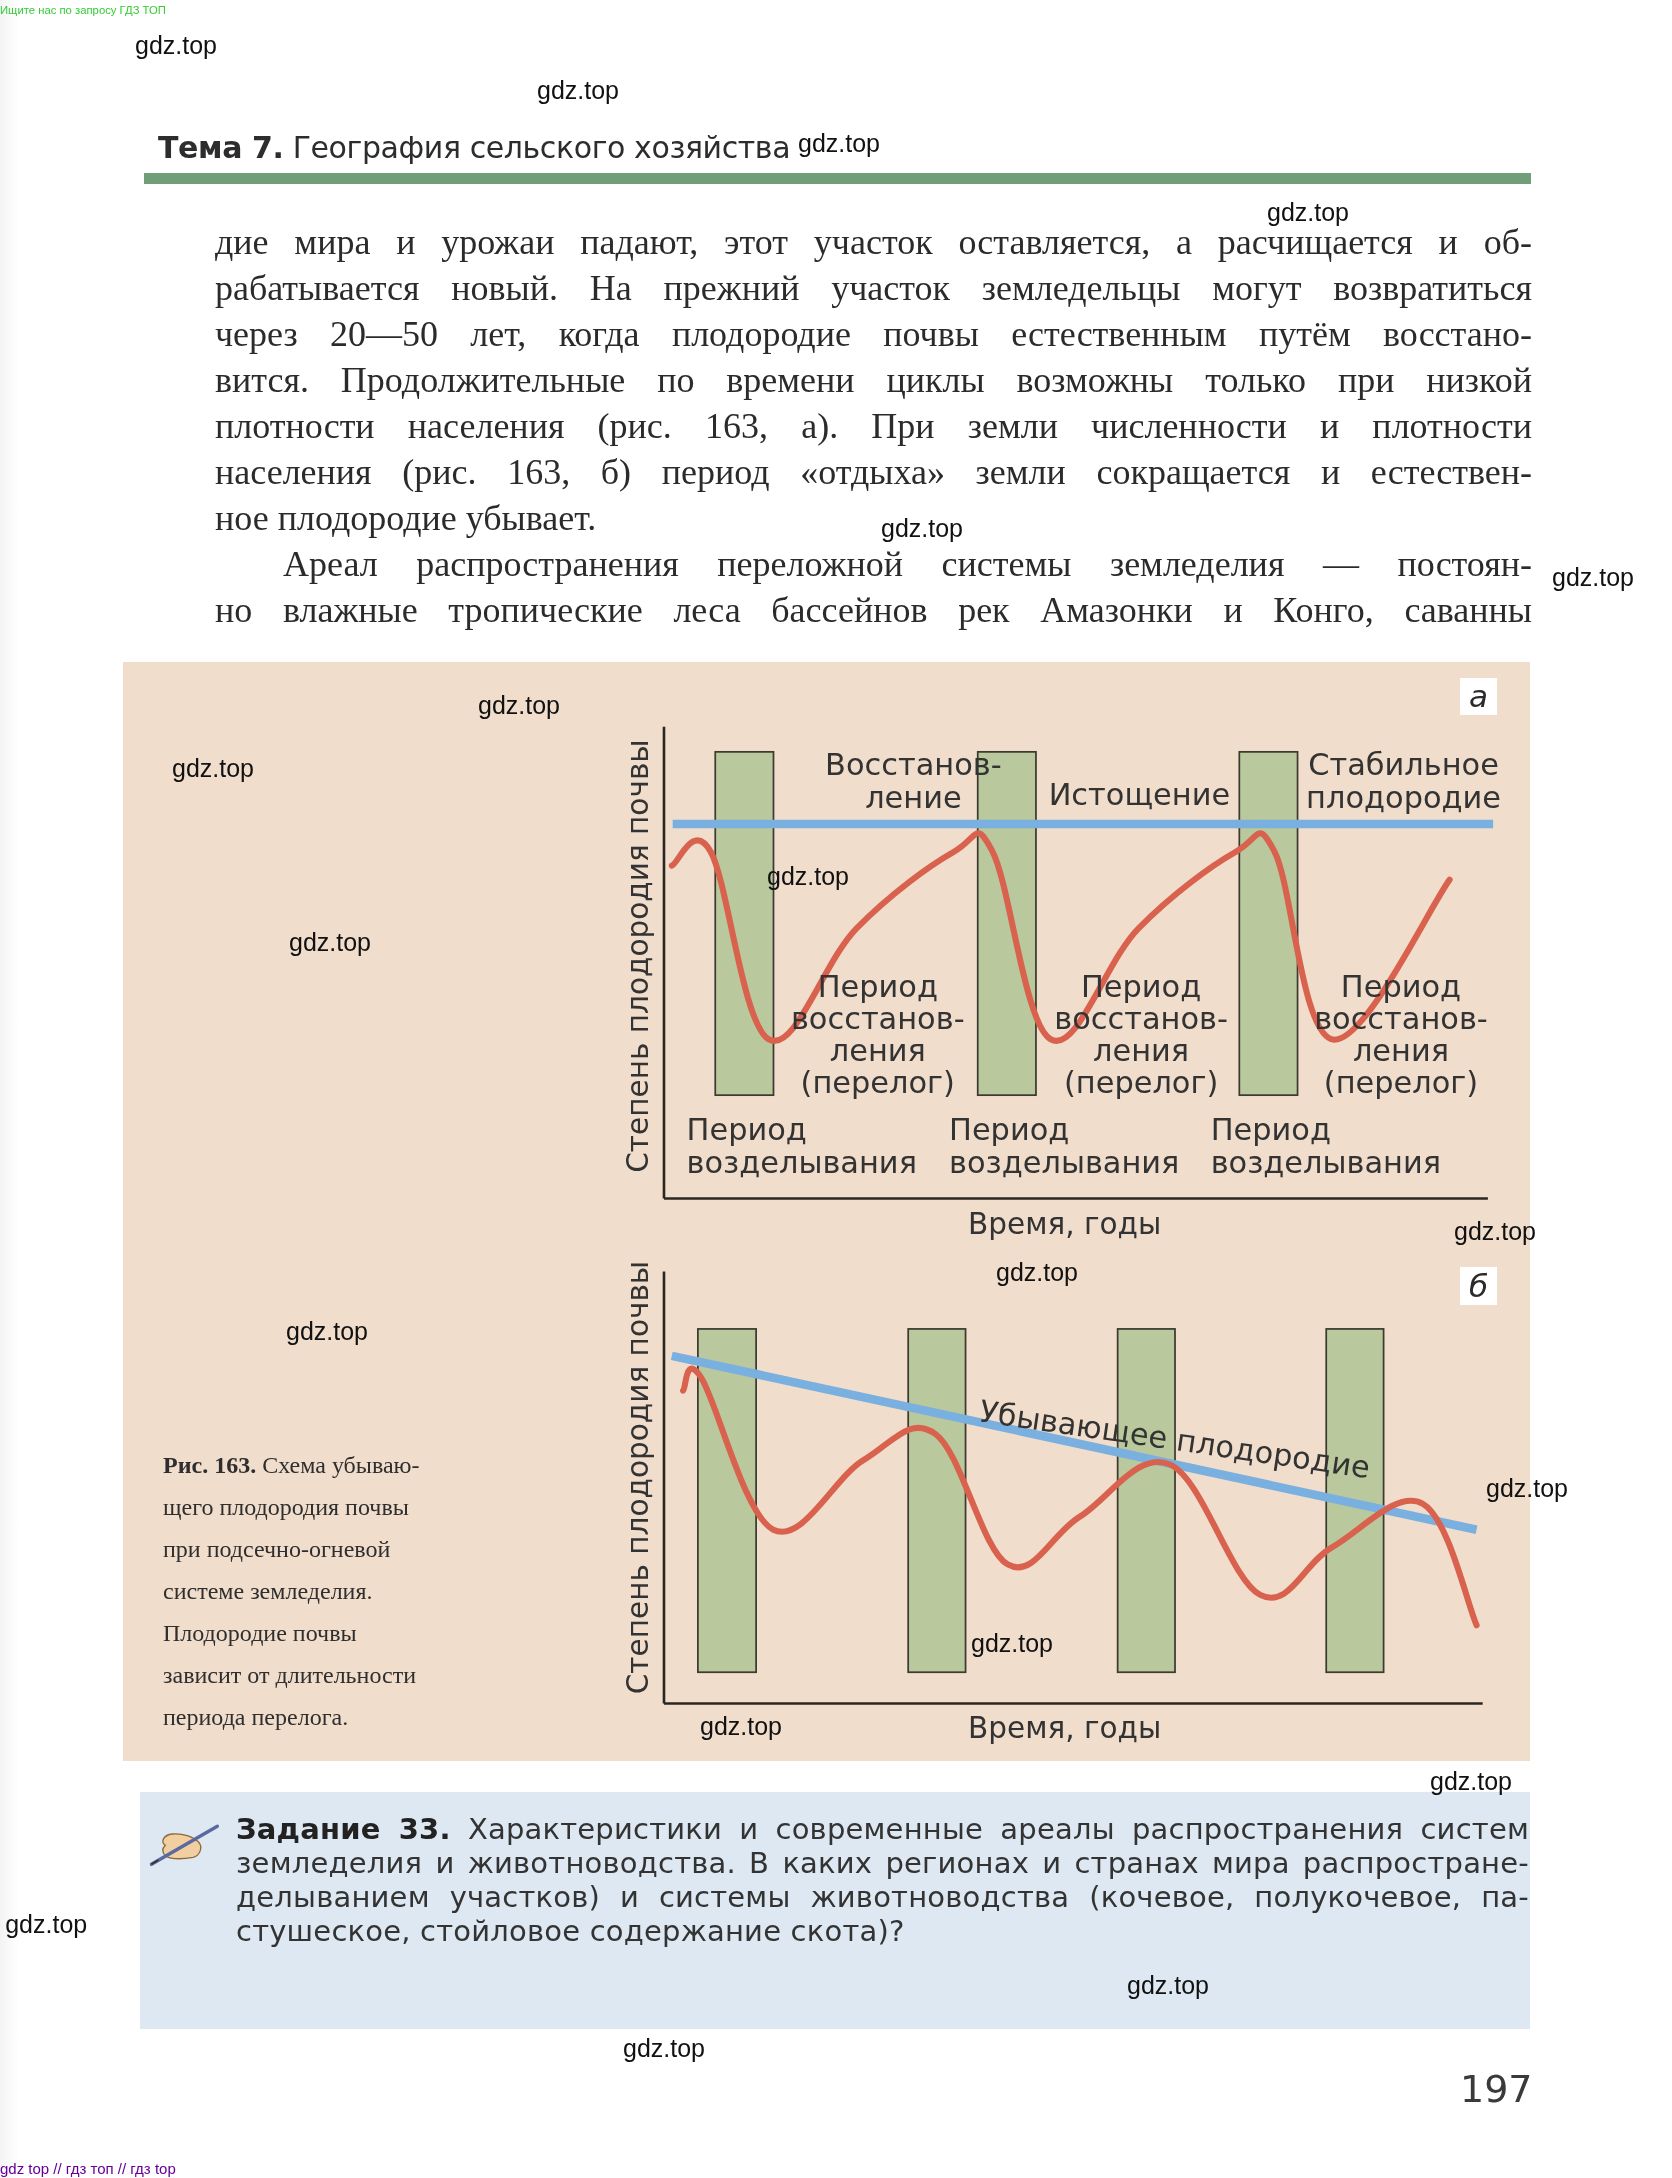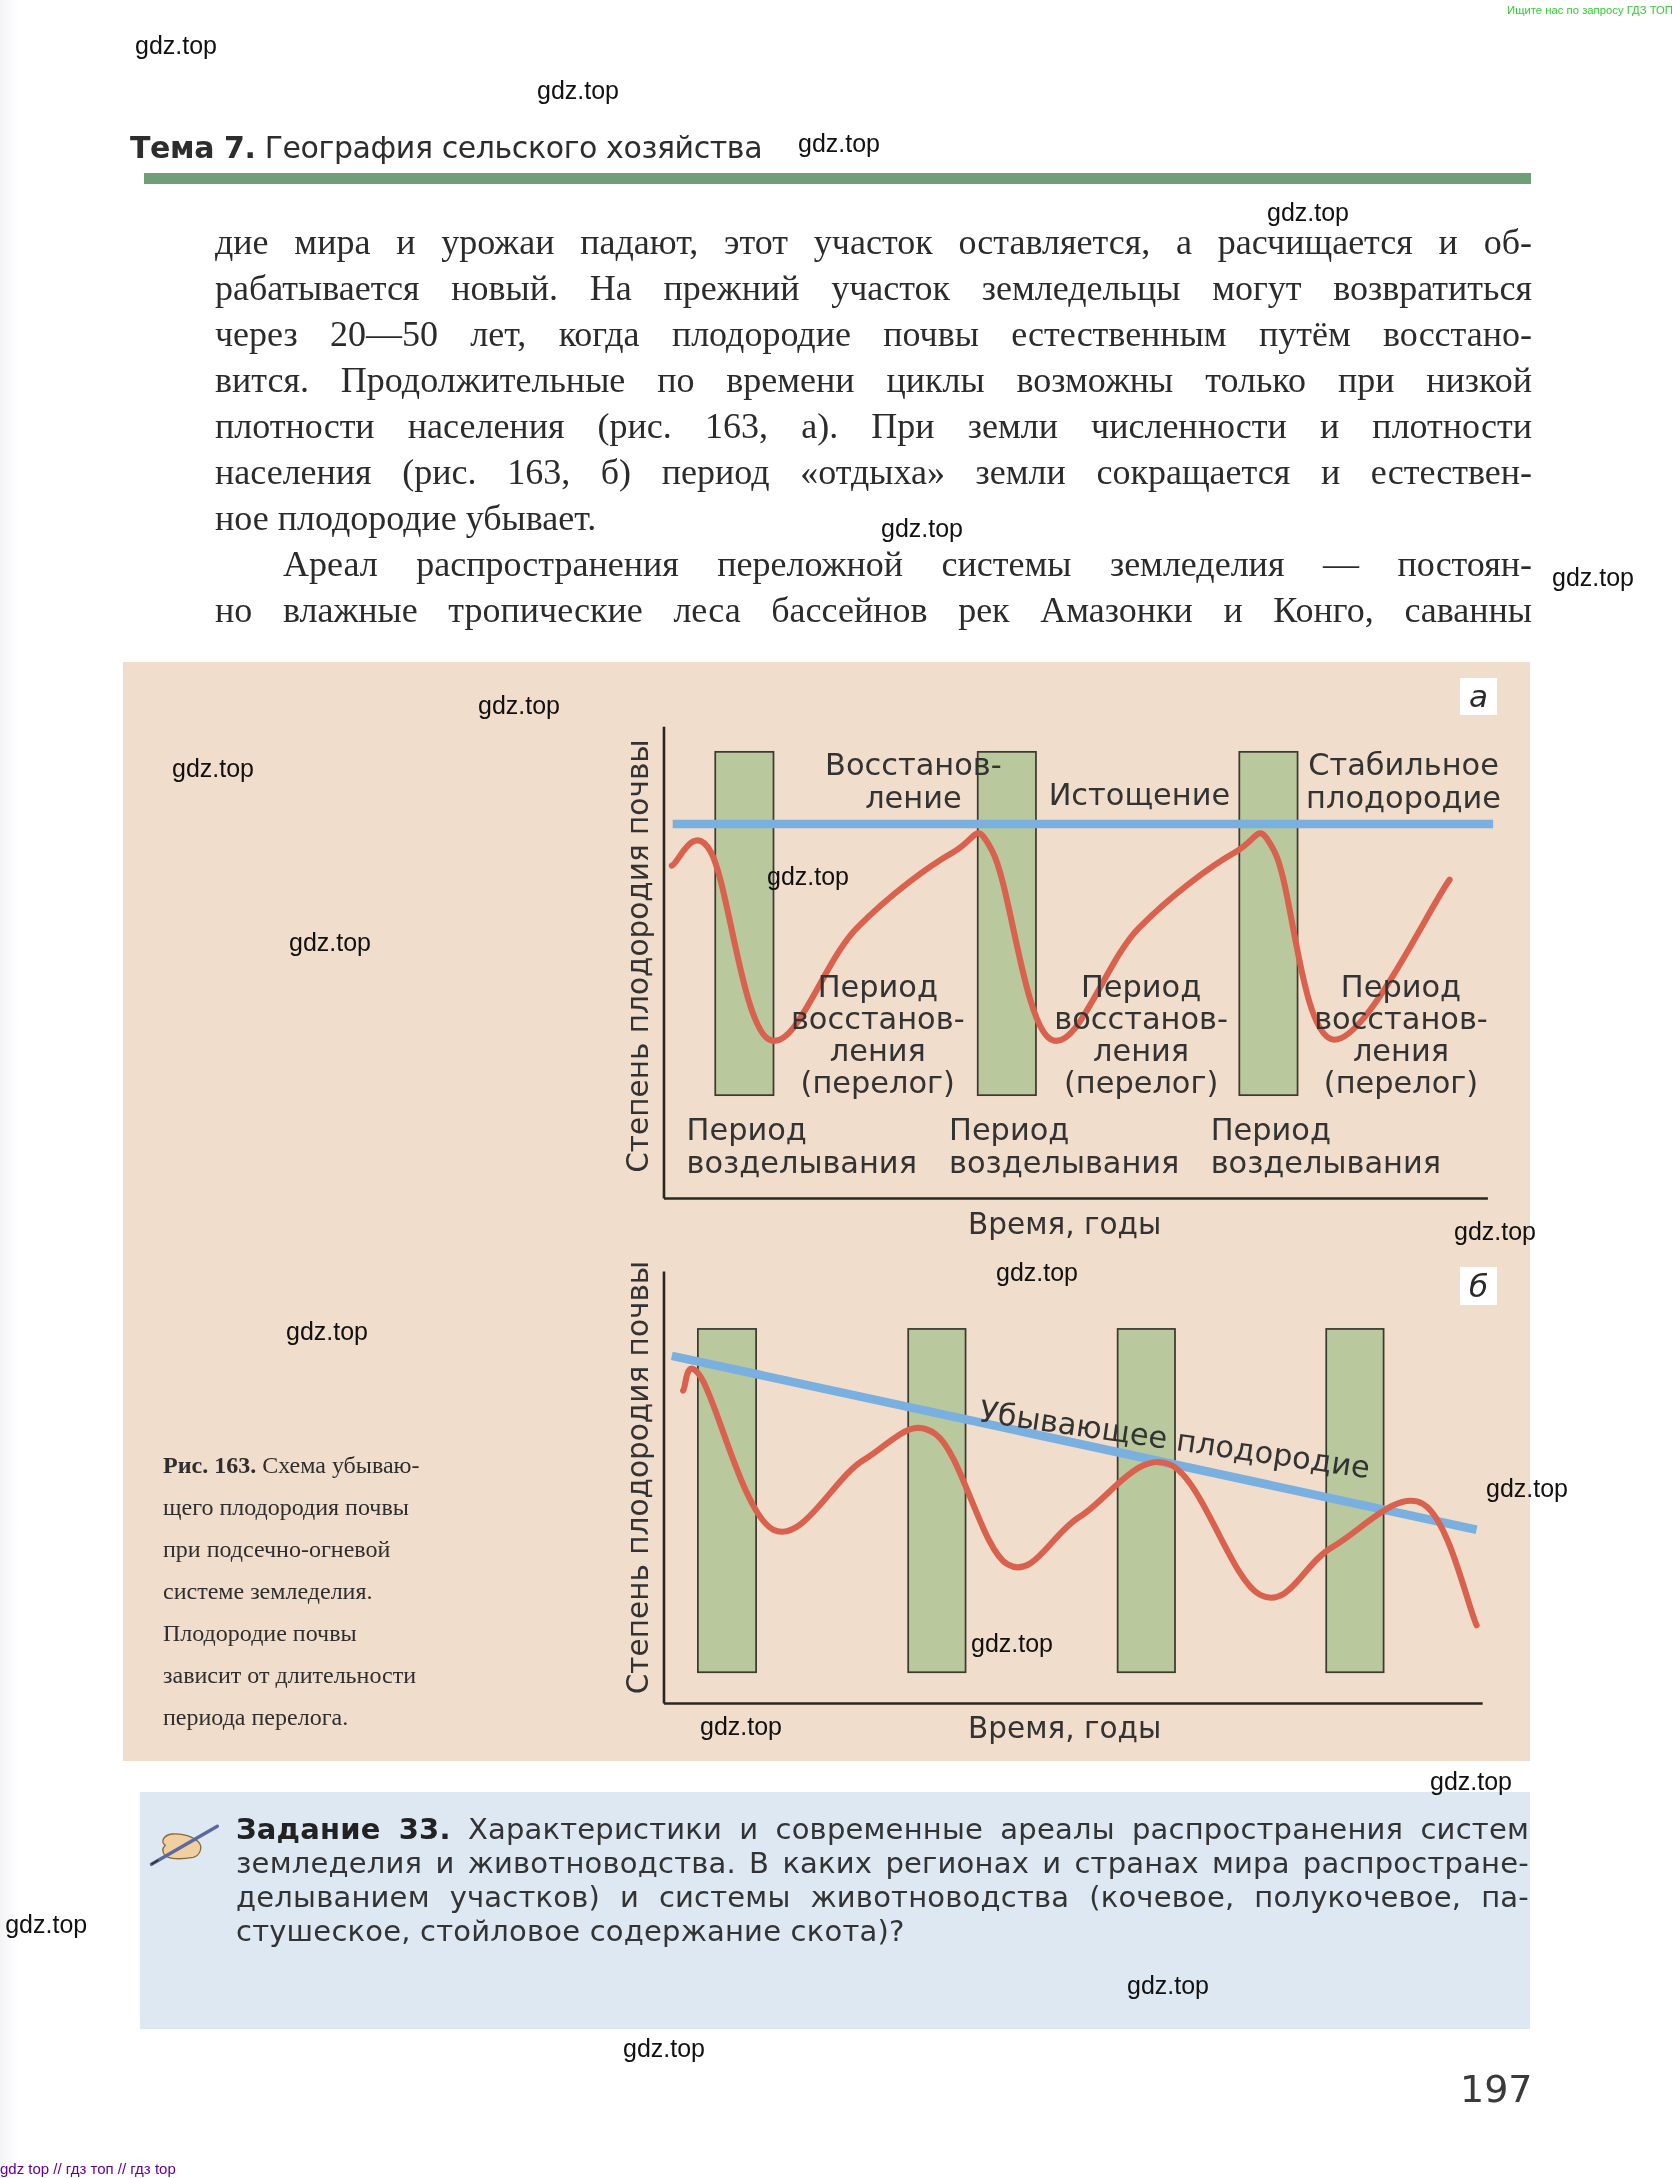--- a/index.html
+++ b/index.html
@@ -1,23 +1,23 @@
 <!DOCTYPE html>
 <html style="font-size:14px"><head>
 <meta charset="utf-8">
 <style>
   html, body { margin:0; padding:0; }
   body { width:1673px; height:2179px; position:relative; background:#ffffff; overflow:hidden;
          font-family:"Liberation Serif", serif; color:#2a2a2a; }
   .abs { position:absolute; }
   .page-shadow { left:0; top:0; width:19px; height:2179px;
       background:linear-gradient(90deg,#f3f3f5,#fbfbfc 60%,#ffffff); }
-  .top-banner { left:0; top:3.5px; width:1673px; text-align:right; font-family:"Liberation Sans", sans-serif;
+  .top-banner { left:0; top:3.5px; width:1673px; text-align:left; font-family:"Liberation Sans", sans-serif;
       font-size:11.3px; color:#33cc33; }
-  .header-title { left:130px; top:130px; font-family:"DejaVu Sans", sans-serif; font-size:30px; color:#2d2d2d;
+  .header-title { left:158px; top:130px; font-family:"DejaVu Sans", sans-serif; font-size:30px; color:#2d2d2d;
       letter-spacing:-0.4px; white-space:nowrap; }
   .header-title b { font-weight:bold; }
   .header-rule { left:144px; top:173px; width:1387px; height:11.3px; background:#6f9e78; }
   .body-text { left:215px; top:219px; width:1317px; font-size:36px; line-height:46px; color:#2b2b2b;
       text-align:justify; }
   .line { display:block; text-align:justify; text-align-last:justify; white-space:nowrap; }
   .line.last { text-align-last:left; }
   .figure-panel { left:123px; top:662px; width:1407px; height:1099px; background:#f1ddcc; }
   .panel-label { background:#ffffff; font-family:"DejaVu Sans", sans-serif; font-style:italic; font-size:31px;
       color:#2a2a2a; text-align:center; }

